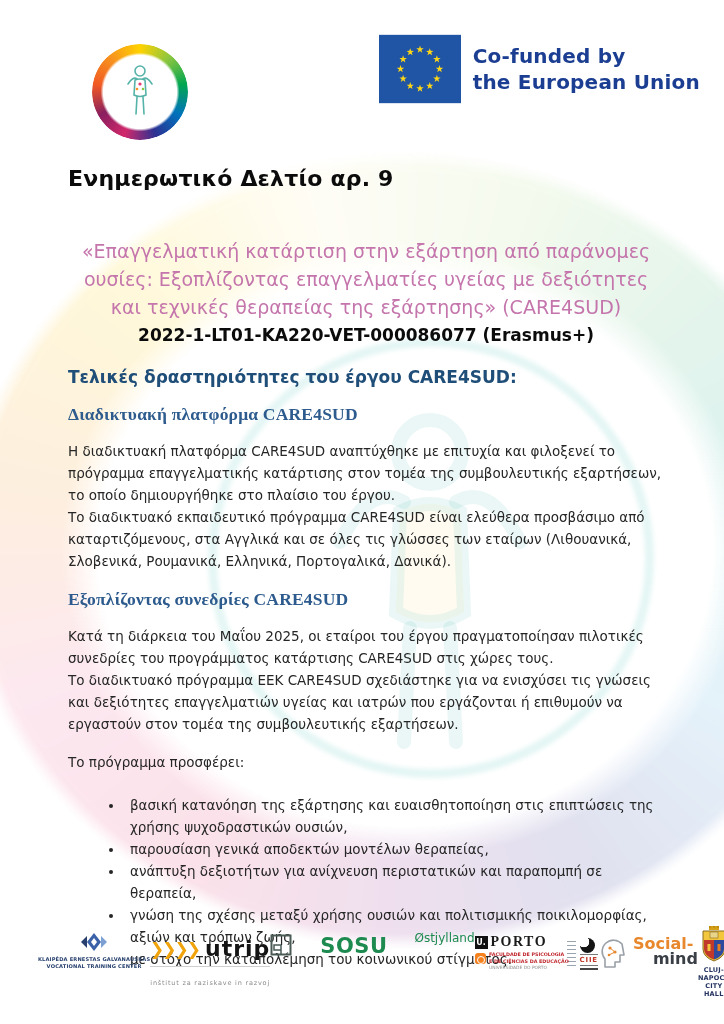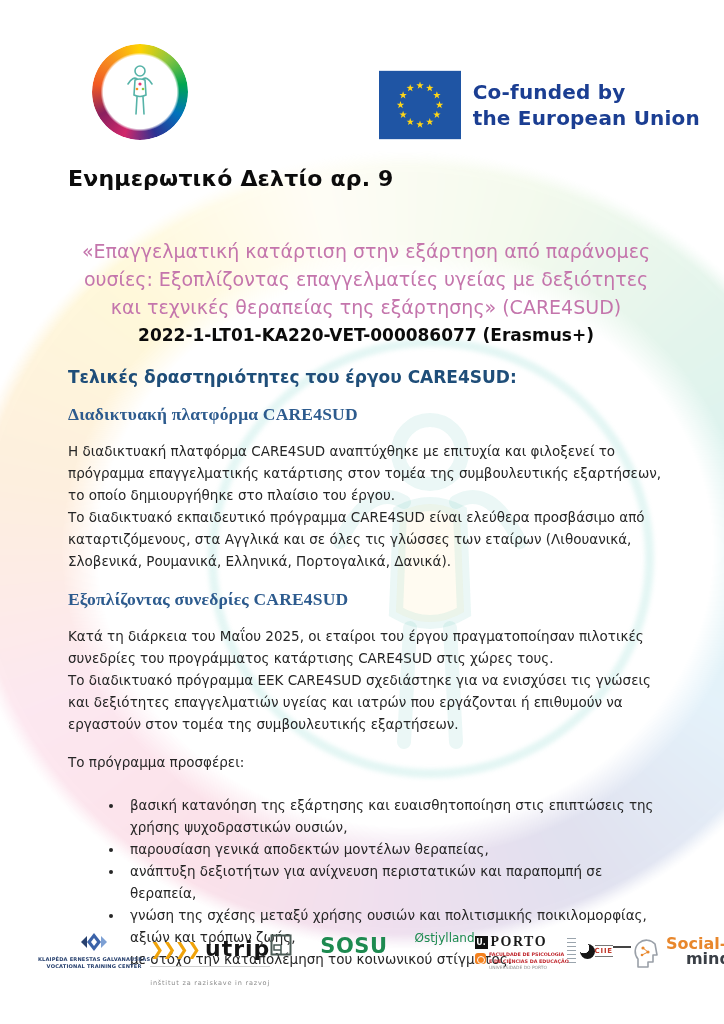--- a/index.html
+++ b/index.html
@@ -25,21 +25,21 @@
   }
   .wm-inner-ring {
     position:absolute; left:208px; top:338px; width:446px; height:440px;
     border:9px solid rgba(90,196,185,.16); border-radius:50%;
     filter:blur(2px); z-index:0;
   }
   .wm-person { position:absolute; left:300px; top:392px; z-index:0; opacity:.8; }
   
   .header {
     position:relative; z-index:2;
-    display:flex; justify-content:space-between; align-items:flex-end;
+    display:flex; justify-content:space-between; align-items:flex-start;
     padding:34px 24px 0 92px;
   }
   .c4s-logo { position:relative; width:96px; height:96px; margin-top:10px; }
   .c4s-ring {
     position:absolute; inset:0; border-radius:50%;
     background:conic-gradient(from 200deg,
       #d1286b, #8a1f5f, #f15a24, #f7931e, #ffd200,
       #8dc63f, #00a651, #0072bc, #2e3192, #d1286b);
     -webkit-mask:radial-gradient(circle, transparent 54%, #000 58%, #000 90%, transparent 94%);
     mask:radial-gradient(circle, transparent 54%, #000 58%, #000 90%, transparent 94%);
@@ -95,21 +95,21 @@
   .porto-name { font-family:"Liberation Serif","DejaVu Serif",serif; font-size:14px; font-weight:bold; color:#1a1a1a; letter-spacing:1.5px; }
   .porto-row2 { display:flex; gap:3px; margin-top:2px; }
   .porto-q { width:11px; height:11px; border-radius:3px; background:#f5821f; position:relative; flex:none; margin-top:1px; }
   .porto-q::after { content:""; position:absolute; left:2.5px; top:2.5px; width:6px; height:6px; border-radius:50%; border:1.5px solid #fff; }
   .porto-lines { display:flex; flex-direction:column; }
   .porto-red { font-size:6px; font-weight:bold; color:#c0272d; line-height:6.5px; white-space:nowrap; transform:scale(.8); transform-origin:left top; }
   .porto-gray { font-size:5.5px; color:#8a8a8a; line-height:6px; white-space:nowrap; transform:scale(.8); transform-origin:left top; }
   
   .ciie { flex-direction:row; gap:4px; padding-top:12px; align-items:center; }
   .ciie-stack { width:9px; height:26px; background:repeating-linear-gradient(to bottom, #9aa4ad 0 1px, transparent 1px 4px); }
-  .ciie-main { display:flex; flex-direction:row; align-items:flex-start; }
+  .ciie-main { display:flex; flex-direction:column; align-items:flex-start; }
   .ciie-moon { width:15px; height:15px; border-radius:50%; background:radial-gradient(circle at 26% 26%, #ffffff 33%, #151515 36%); }
   .ciie-name { font-size:7px; font-weight:bold; color:#c0392b; letter-spacing:.8px; border-top:1px solid #777; border-bottom:1px solid #777; padding:1px 0; margin-top:1px; }
   .ciie-rule { width:18px; height:3px; border-bottom:2px solid #444; margin-top:1px; }
   
   .cluj { width:64px; }
   .cluj-text { margin-top:4px; font-size:6.5px; font-weight:bold; color:#253461; text-align:center; line-height:8px; letter-spacing:.2px; }
   
   .socialmind { flex-direction:row; gap:5px; padding-top:10px; align-items:flex-start; }
   .sm-text { line-height:15px; }
   .sm-line1 { color:#e8872c; font-size:16px; font-weight:800; }

